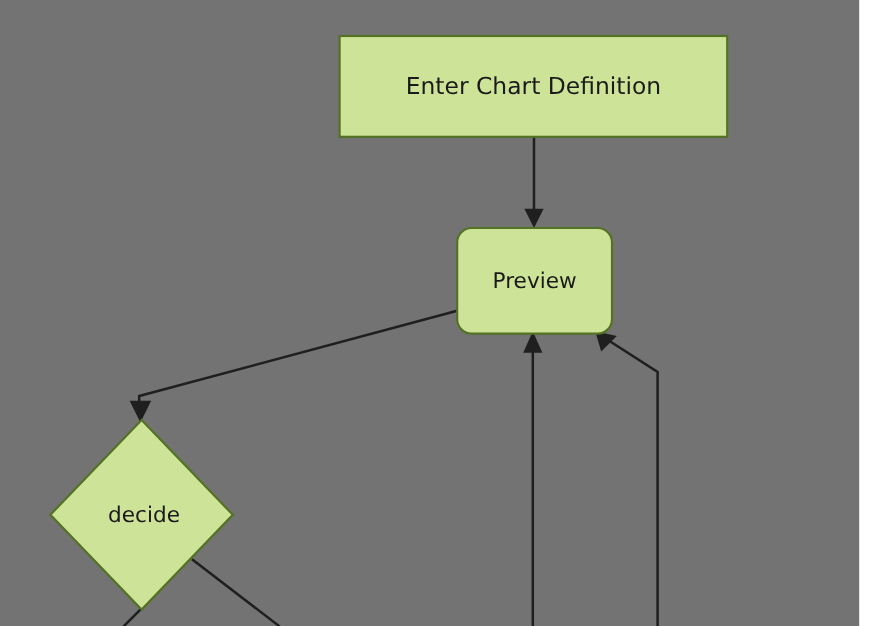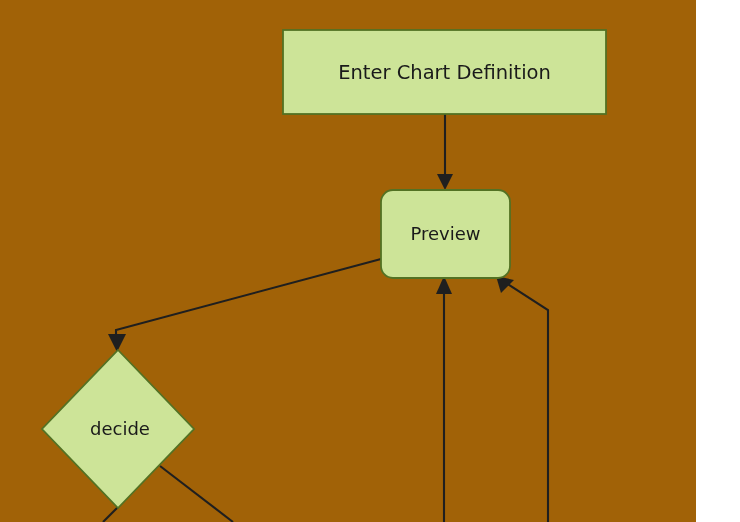--- a/index.html
+++ b/index.html
@@ -11,21 +11,22 @@
   body {
     width: 740px;
     height: 522px;
     overflow: hidden;
     font-family: "DejaVu Sans", "Liberation Sans", sans-serif;
   }
   #diagram-canvas {
     position: relative;
     width: 696px;
     height: 522px;
-    background: #a16207;
+    background: #737373;
+    padding-left: 20px;
   }
   #diagram-svg {
     position: absolute;
     top: 0;
     left: 0;
     width: 740px;
     height: 522px;
     display: block;
   }
   .node-label {

